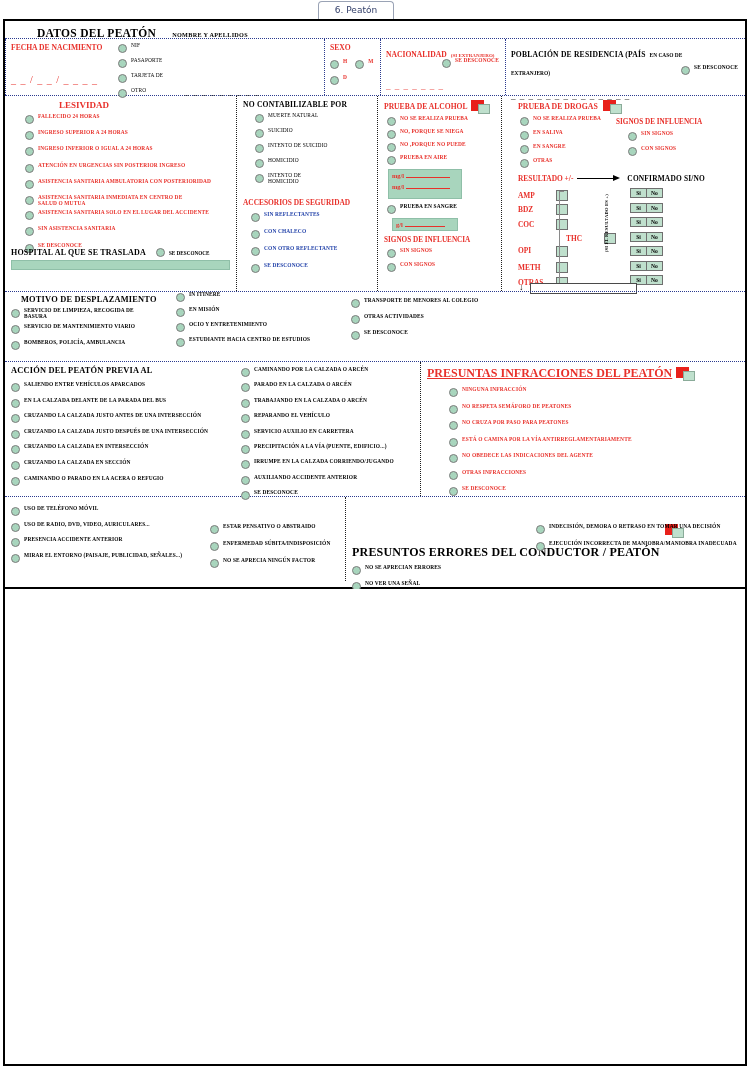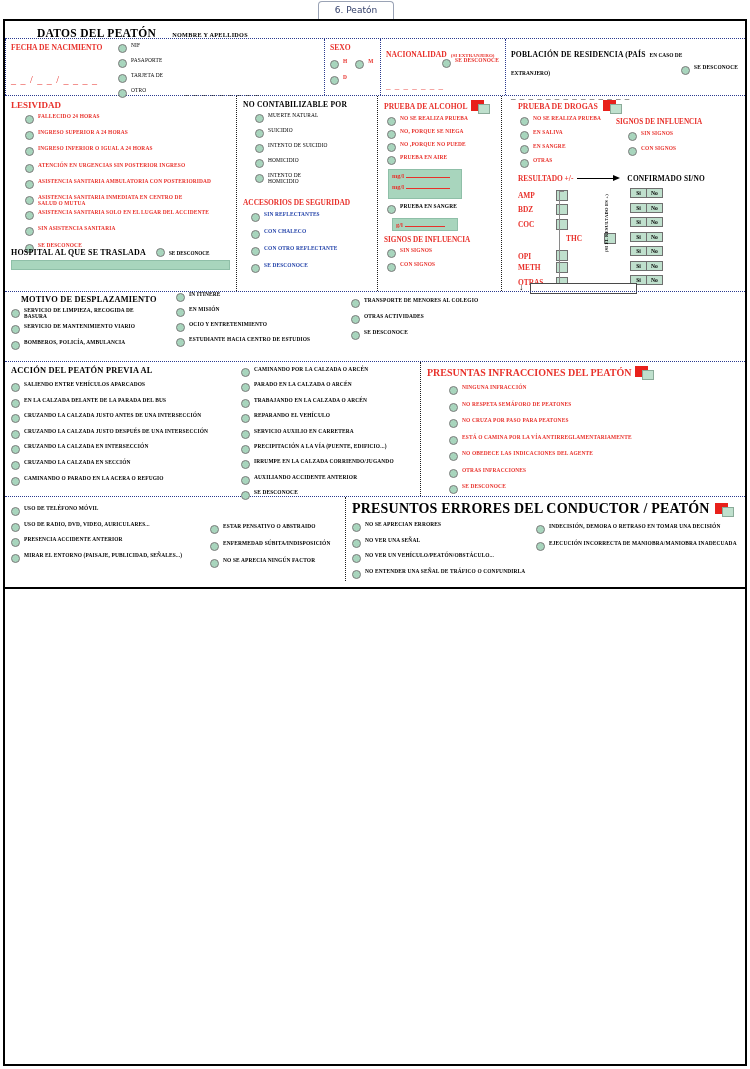--- a/index.html
+++ b/index.html
@@ -163,21 +163,21 @@
       <div class="opt" style="position:absolute; right:7px; top:26px;">
         <span class="radio"></span>
         <span class="lbl blk" style="font-weight:bold;">SE DESCONOCE</span>
       </div>
     </div>
   </div>
 
   <div class="row2 hdot">
 
     <div style="width:231px; padding:4px 6px; position:relative;">
-      <div class="hdr-red" style="font-size:9px;">LESIVIDAD</div>
+      <div class="hdr-red" style="font-size:9px;margin-left:48px;">LESIVIDAD</div>
       <div style="margin-top:4px; padding-left:14px;">
         <div class="opt" style="margin-bottom:6.2px;">
             <span class="radio"></span>
             <span class="lbl red" style="font-weight:bold;">FALLECIDO 24 HORAS</span>
           </div>
         <div class="opt" style="margin-bottom:6.2px;">
             <span class="radio"></span>
             <span class="lbl red" style="font-weight:bold;">INGRESO SUPERIOR A  24 HORAS</span>
           </div>
         <div class="opt" style="margin-bottom:6.2px;">
@@ -383,21 +383,21 @@
         <div style="display:flex; align-items:center; height:14.5px;">
           <span class="drug-lbl" style="width:28px;">COC</span>
           <span style="width:10px;"></span>
           <span class="chkbox"></span>
         </div>
         <div style="display:flex; align-items:center; height:14.5px;margin-left:48px;">
           <span class="drug-lbl" style="width:28px;">THC</span>
           <span style="width:10px;"></span>
           <span class="chkbox"></span>
         </div>
-        <div style="display:flex; align-items:flex-end; height:14.5px;">
+        <div style="display:flex; align-items:flex-start; height:14.5px;">
           <span class="drug-lbl" style="width:28px;">OPI</span>
           <span style="width:10px;"></span>
           <span class="chkbox"></span>
         </div>
         <div style="display:flex; align-items:center; height:14.5px;">
           <span class="drug-lbl" style="width:28px;">METH</span>
           <span style="width:10px;"></span>
           <span class="chkbox"></span>
         </div>
         <div style="display:flex; align-items:center; height:14.5px;">
@@ -613,21 +613,21 @@
           </div>
         <div class="opt">
             <span class="radio"></span>
             <span class="lbl blk" style="font-weight:bold;">SE DESCONOCE</span>
           </div>
       </div>
     </div>
 
     <div class="vdot-b" style="flex:1; padding:4px 6px; position:relative;">
       <div style="display:flex; align-items:center;">
-        <span class="hdr-red" style="font-size:10px;">PRESUNTAS INFRACCIONES DEL PEATÓN</span>
+        <span class="hdr-red" style="font-size:12px;text-decoration:underline;">PRESUNTAS INFRACCIONES DEL PEATÓN</span>
         <span class="flag" style="margin-left:4px;">
             <i class="r"></i>
             <i class="g"></i>
           </span>
       </div>
       <div style="margin-top:6px; padding-left:22px;">
         <div class="opt" style="margin-bottom:6.5px;">
             <span class="radio"></span>
             <span class="lbl red" style="font-weight:bold;">NINGUNA INFRACCIÓN</span>
           </div>
@@ -691,21 +691,21 @@
           </div>
         <div class="opt">
             <span class="radio"></span>
             <span class="lbl blk" style="font-weight:bold;">NO SE APRECIA NINGÚN FACTOR</span>
           </div>
       </div>
     </div>
 
     <div class="vdot-b" style="flex:1; padding:4px 6px; position:relative;">
       <div style="display:flex; align-items:center;">
-        <span class="sec-title" style="font-size:14px;">PRESUNTOS ERRORES DEL CONDUCTOR / PEATÓN</span>
+        <span class="sec-title" style="font-size:12px;margin-top:44px;">PRESUNTOS ERRORES DEL CONDUCTOR / PEATÓN</span>
         <span class="flag" style="margin-left:5px;">
             <i class="r"></i>
             <i class="g"></i>
           </span>
       </div>
       <div style="margin-top:5px; width:185px;">
         <div class="opt" style="margin-bottom:5.6px;">
             <span class="radio"></span>
             <span class="lbl blk" style="font-weight:bold;">NO SE APRECIAN ERRORES</span>
           </div>

